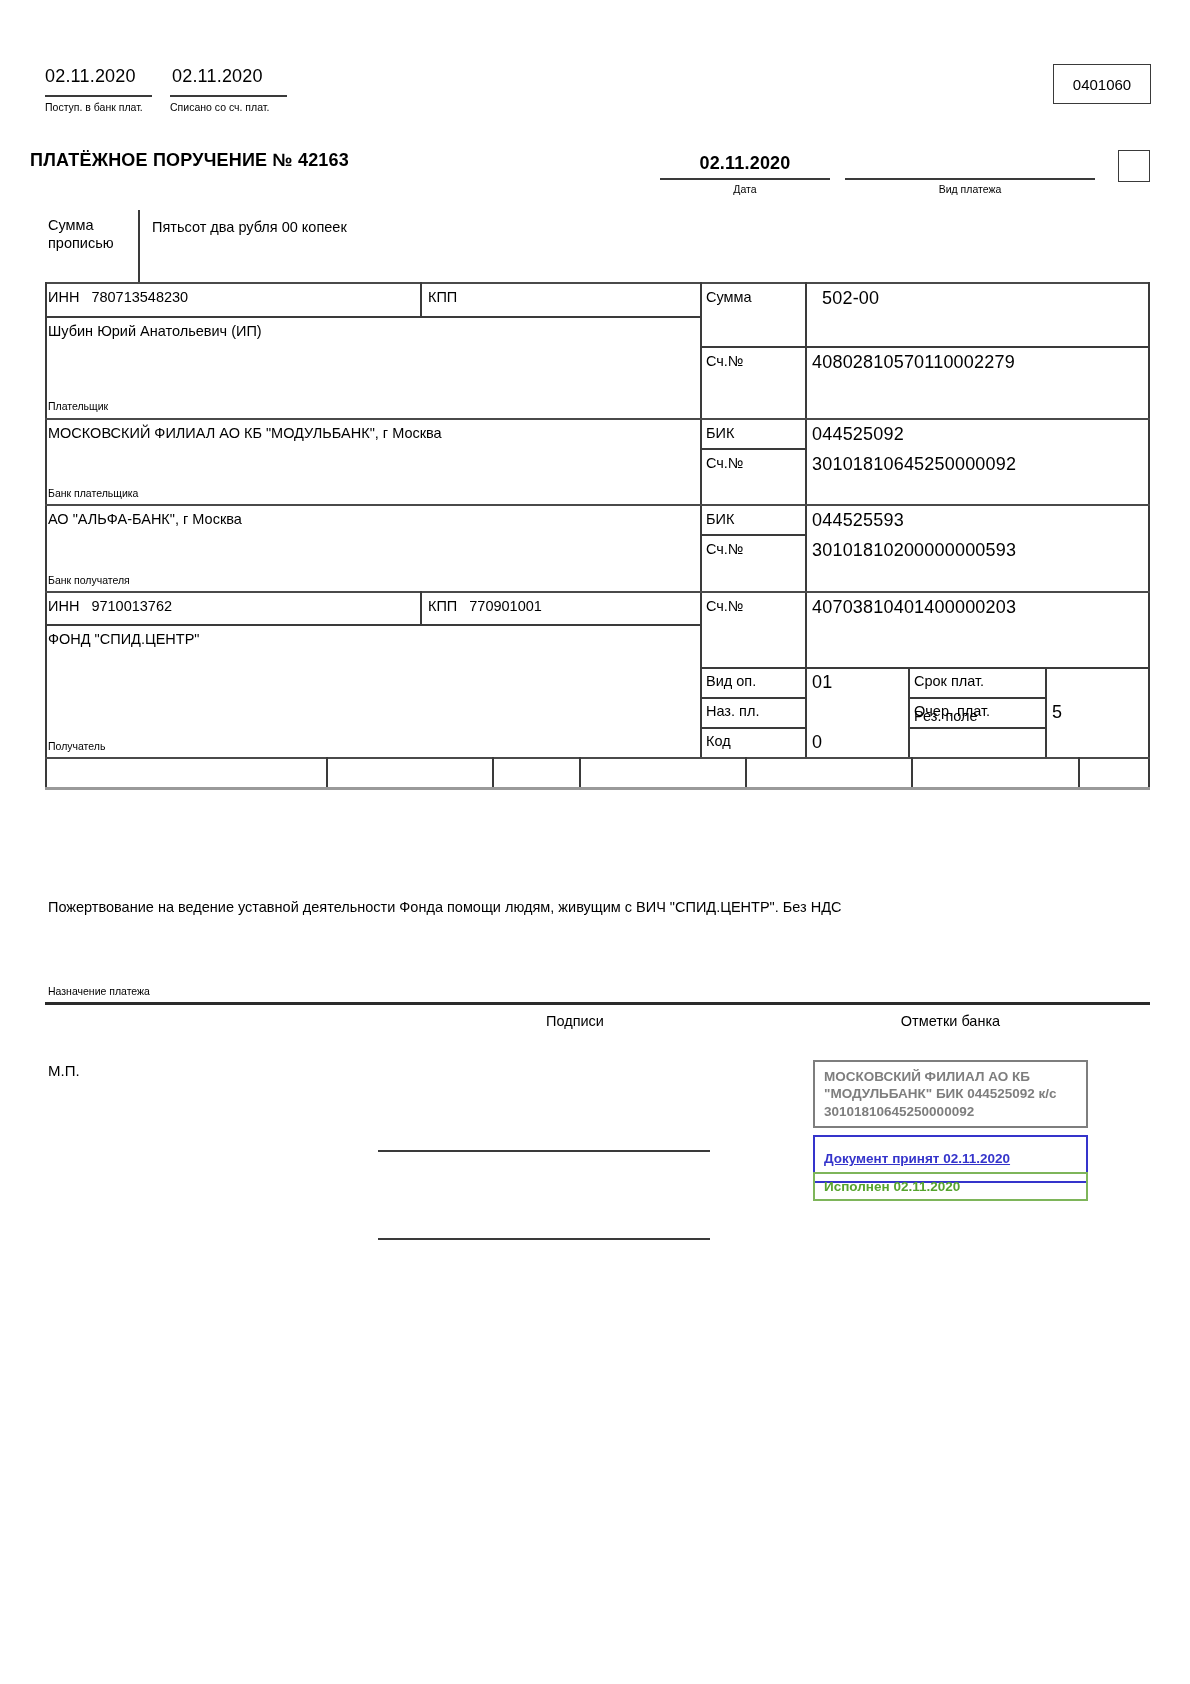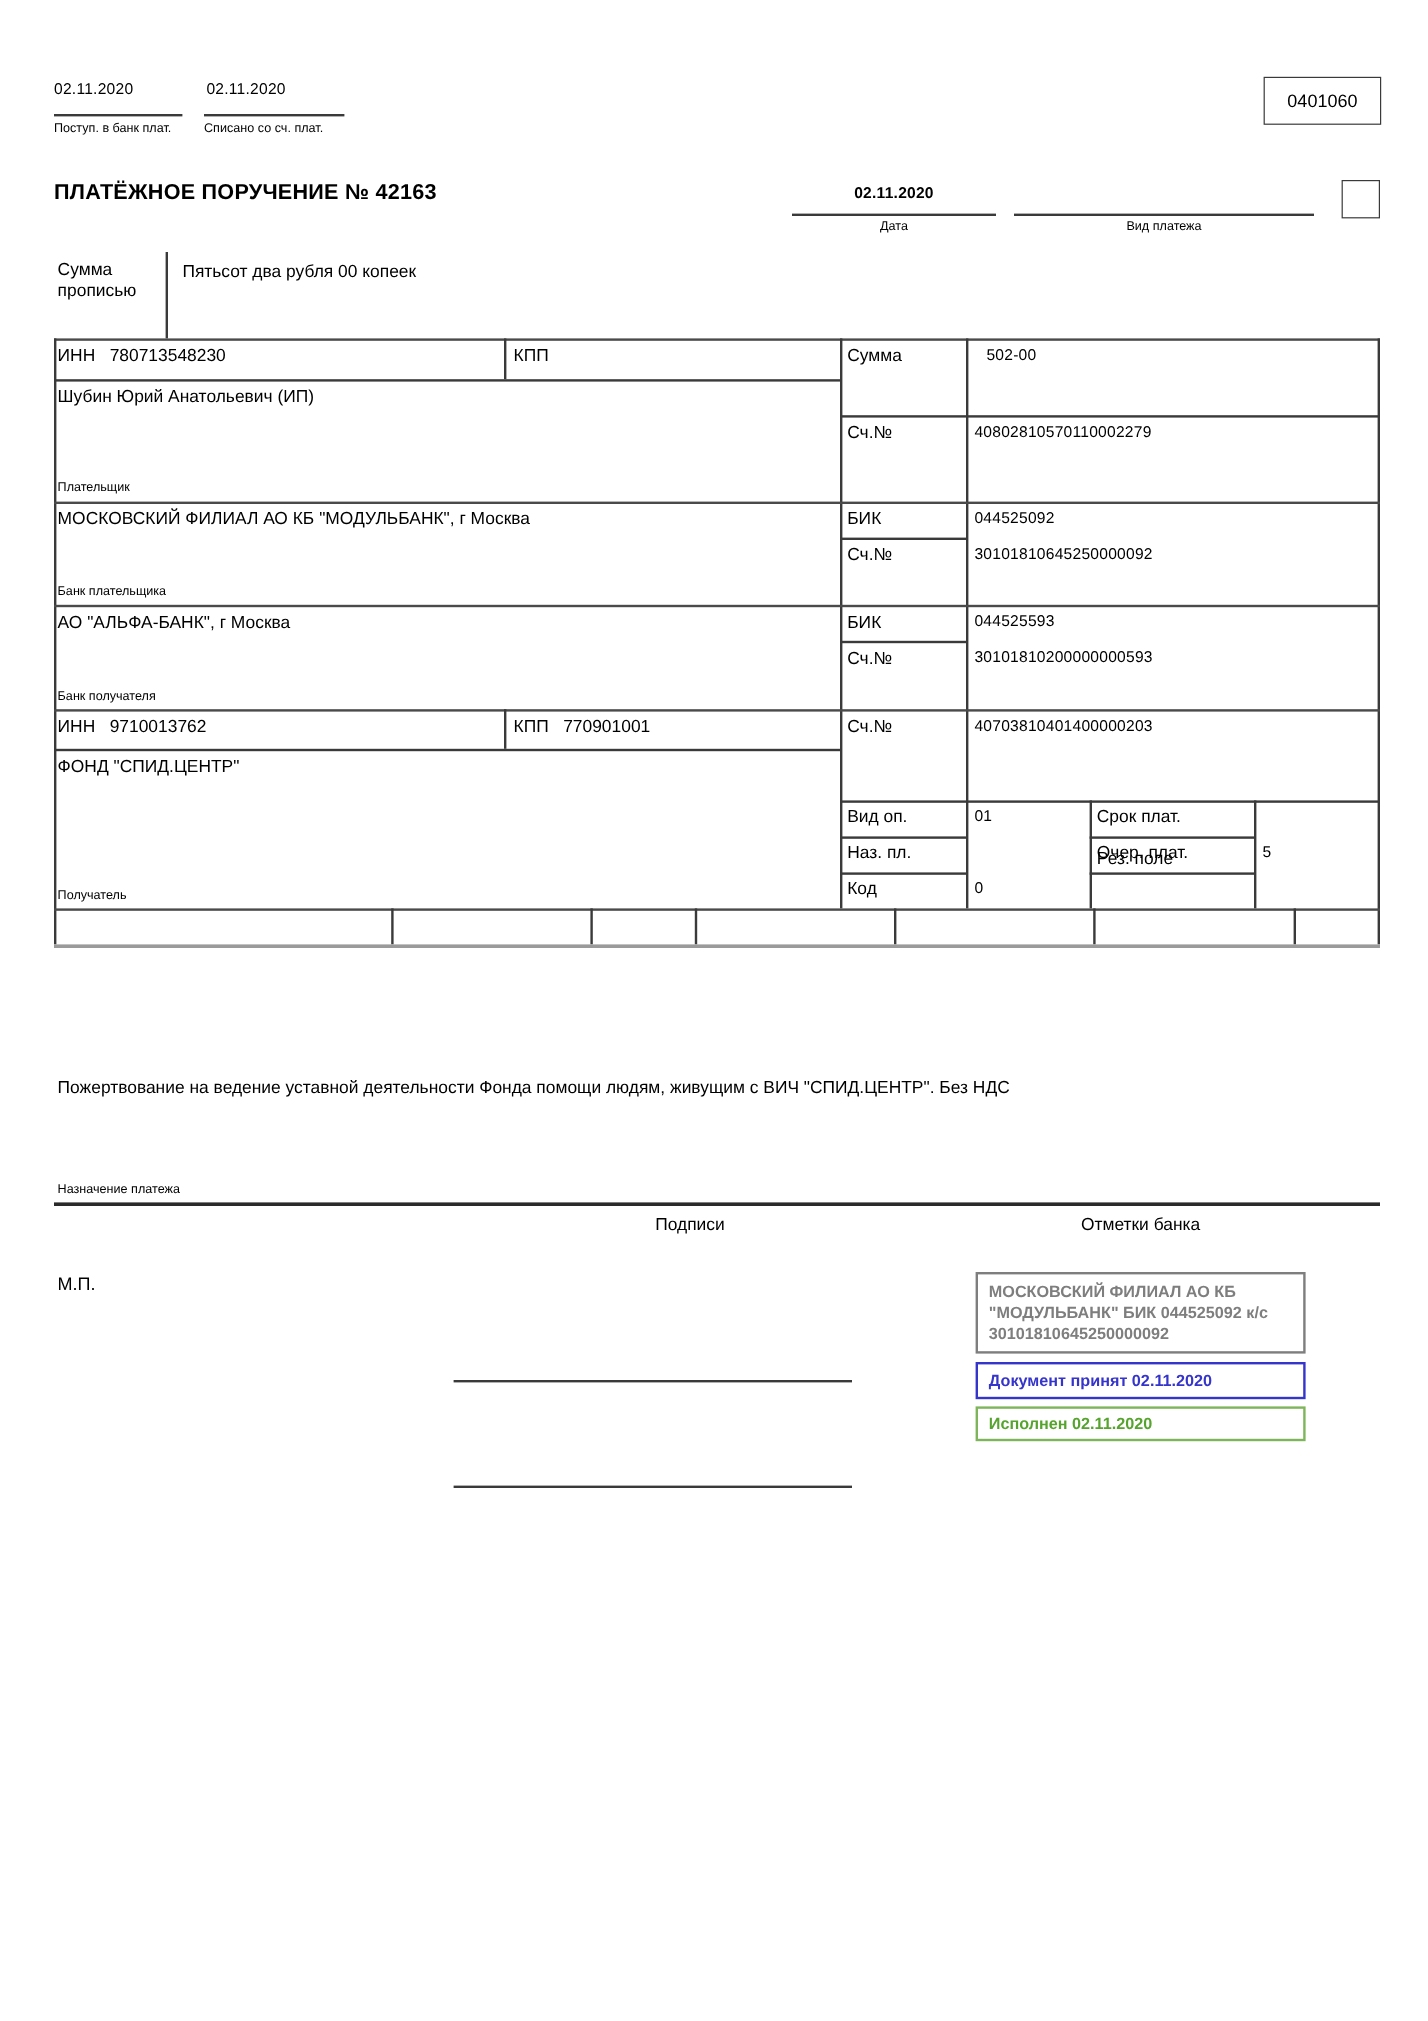--- a/index.html
+++ b/index.html
@@ -11,21 +11,21 @@
     color:#000;
     overflow:hidden;
   }
   .abs{position:absolute;}
   .hline{position:absolute;background:#3a3a3a;height:1.5px;}
   .hline.thick{height:2px;background:#4a4a4a;}
   .hline.gray{height:3px;background:#9a9a9a;}
   .hline.purpose{height:2.5px;background:#2a2a2a;}
   .vline{position:absolute;background:#3a3a3a;width:1.5px;}
   .t{font-size:14.5px;line-height:1.25;}
-  .t-num{font-size:13px;letter-spacing:.2px;}
+  .t-num{font-size:18px;letter-spacing:.2px;}
   .small{font-size:10.5px;line-height:1.2;}
   .bold{font-weight:bold;}
   .center{text-align:center;}
   .title{font-size:18px;font-weight:bold;letter-spacing:.2px;}
   .codebox{
     border:1.5px solid #3a3a3a;
     display:flex;align-items:center;justify-content:center;
     font-size:15px;
   }
   .checkbox{border:1.5px solid #3a3a3a;background:#fff;}
@@ -49,21 +49,21 @@
   <div class="abs small" style="left:45px;top:101px;">Поступ. в банк плат.</div>
 
   <div class="abs t-num" style="left:172px;top:66px;">02.11.2020</div>
   <div class="hline" style="left:170px;top:95px;width:117px;"></div>
   <div class="abs small" style="left:170px;top:101px;">Списано со сч. плат.</div>
 
   <div class="abs codebox" style="left:1053px;top:64px;width:96px;height:38px;">
     <span>0401060</span>
   </div>
 
-  <div class="abs title" style="left:45px;top:150px;">ПЛАТЁЖНОЕ ПОРУЧЕНИЕ № 42163</div>
+  <div class="abs title" style="left:30px;top:150px;">ПЛАТЁЖНОЕ ПОРУЧЕНИЕ № 42163</div>
 
   <div class="abs t-num bold center" style="left:660px;top:153px;width:170px;">02.11.2020</div>
   <div class="hline" style="left:660px;top:178px;width:170px;"></div>
   <div class="abs small center" style="left:660px;top:183px;width:170px;">Дата</div>
 
   <div class="hline" style="left:845px;top:178px;width:250px;"></div>
   <div class="abs small center" style="left:845px;top:183px;width:250px;">Вид платежа</div>
 
   <div class="abs checkbox" style="left:1118px;top:150px;width:30px;height:30px;"></div>
 
@@ -169,16 +169,16 @@
 
   <div class="abs t center" style="left:300px;top:1012px;width:550px;">Подписи</div>
   <div class="abs t center" style="left:813px;top:1012px;width:275px;">Отметки банка</div>
 
   <div class="abs t" style="left:48px;top:1062px;font-size:15px;">М.П.</div>
 
   <div class="hline" style="left:378px;top:1150px;width:332px;"></div>
   <div class="hline" style="left:378px;top:1238px;width:332px;"></div>
 
   <div class="abs stamp stamp-bank" style="left:813px;top:1060px;width:275px;min-height:68px;">МОСКОВСКИЙ ФИЛИАЛ АО КБ "МОДУЛЬБАНК" БИК 044525092 к/с 30101810645250000092</div>
-  <div class="abs stamp stamp-accepted" style="left:813px;top:1135px;width:275px;height:31px;">Документ принят 02.11.2020</div>
+  <div class="abs stamp stamp-accepted" style="left:813px;top:1135px;width:275px;height:48px;text-decoration:underline;">Документ принят 02.11.2020</div>
   <div class="abs stamp stamp-executed" style="left:813px;top:1172px;width:275px;height:29px;">Исполнен 02.11.2020</div>
 
 </div>
 
 </body></html>

